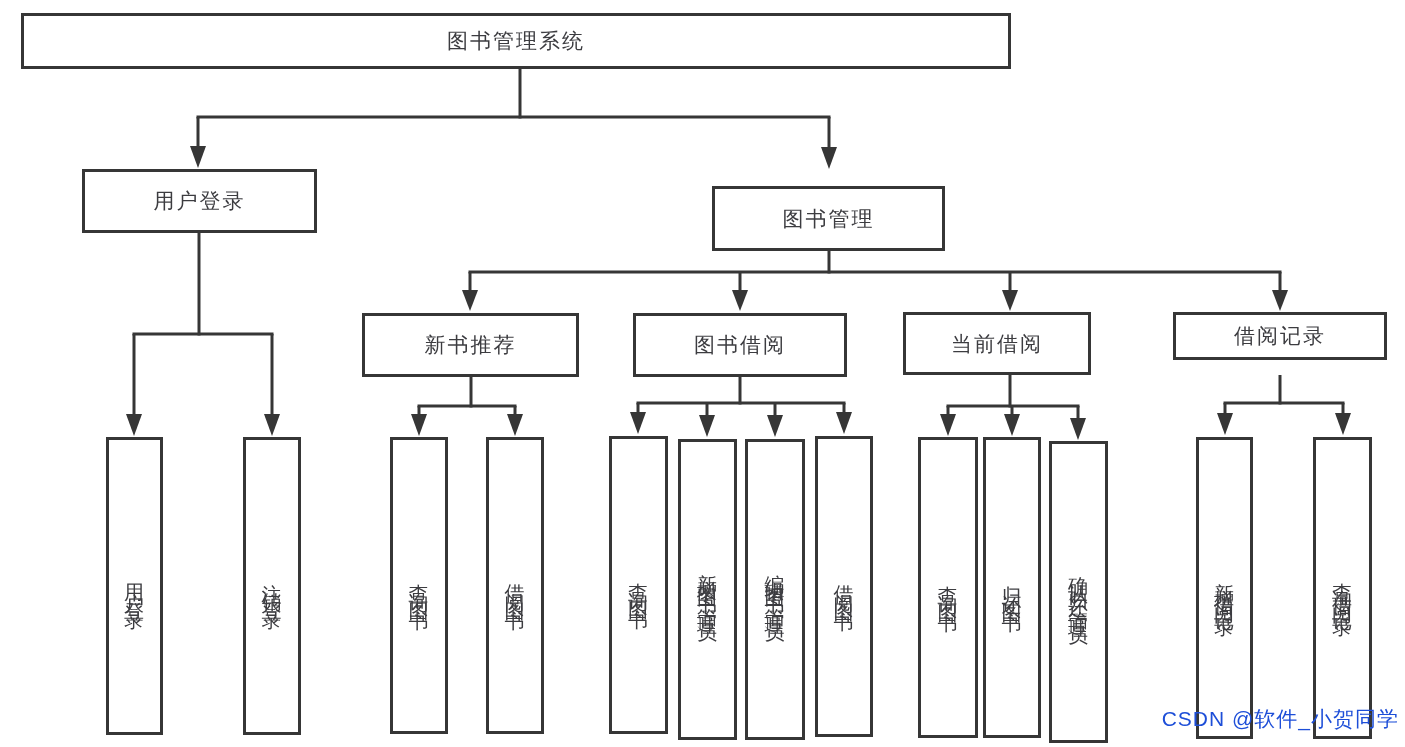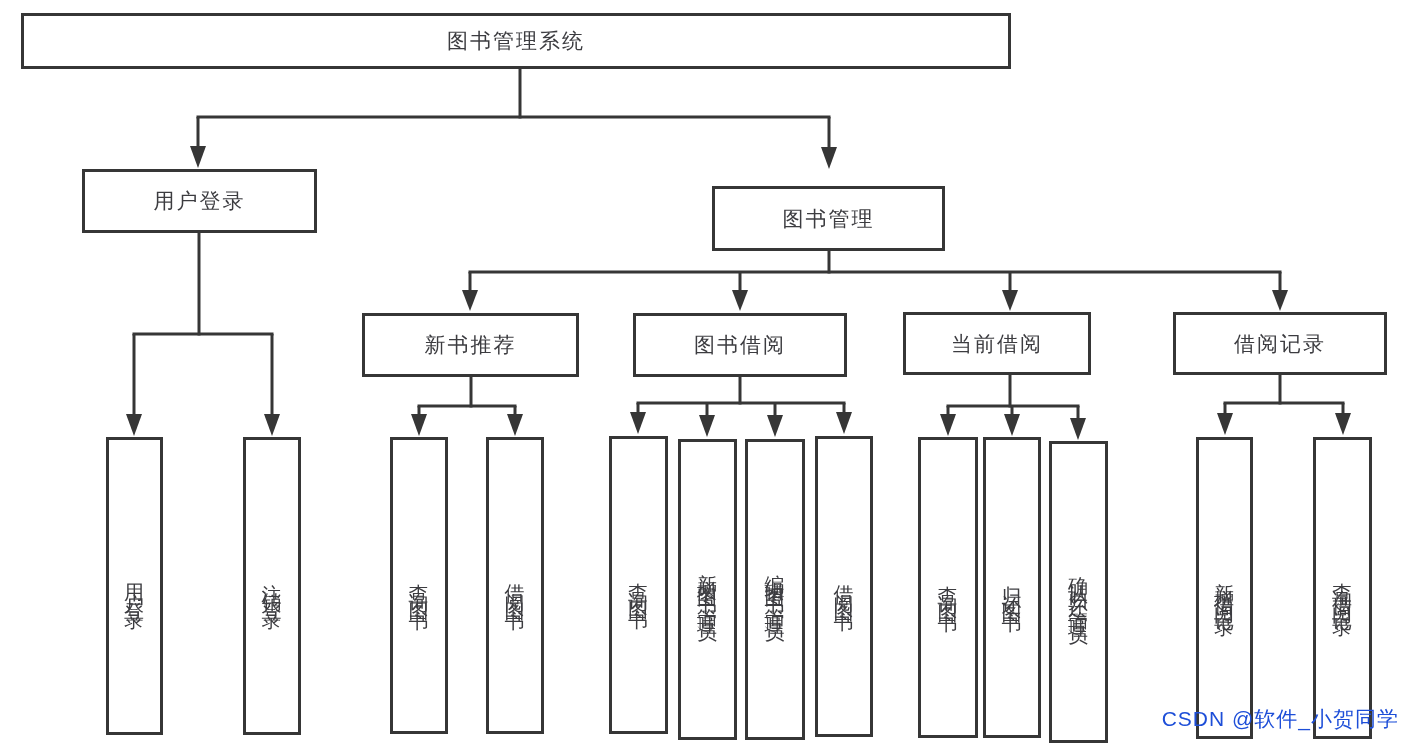--- a/index.html
+++ b/index.html
@@ -139,21 +139,21 @@
   <div class="box" style="left:82px; top:169px; width:235px; height:64px;">用户登录</div>
 
   <div class="box" style="left:712px; top:170px; width:233px; height:65px;margin-top:16px;">图书管理</div>
 
   <div class="box" style="left:633px; top:313px; width:214px; height:64px;">图书借阅</div>
 
   <div class="box" style="left:362px; top:313px; width:217px; height:64px;">新书推荐</div>
 
   <div class="box" style="left:903px; top:312px; width:188px; height:63px;">当前借阅</div>
 
-  <div class="box" style="left:1173px; top:312px; width:214px; height:63px;">借阅记录</div>
+  <div class="box" style="left:1173px; top:312px; width:214px; height:48px;">借阅记录</div>
 
   <div class="vbox" style="left:106px; top:437px; width:57px; height:298px;">用户登录</div>
 
   <div class="vbox" style="left:243px; top:437px; width:58px; height:298px;">注销登录</div>
 
   <div class="vbox" style="left:390px; top:437px; width:58px; height:297px;">查询图书</div>
 
   <div class="vbox" style="left:486px; top:437px; width:58px; height:297px;">借阅图书</div>
 
   <div class="vbox" style="left:609px; top:436px; width:59px; height:298px;">查询图书</div>

